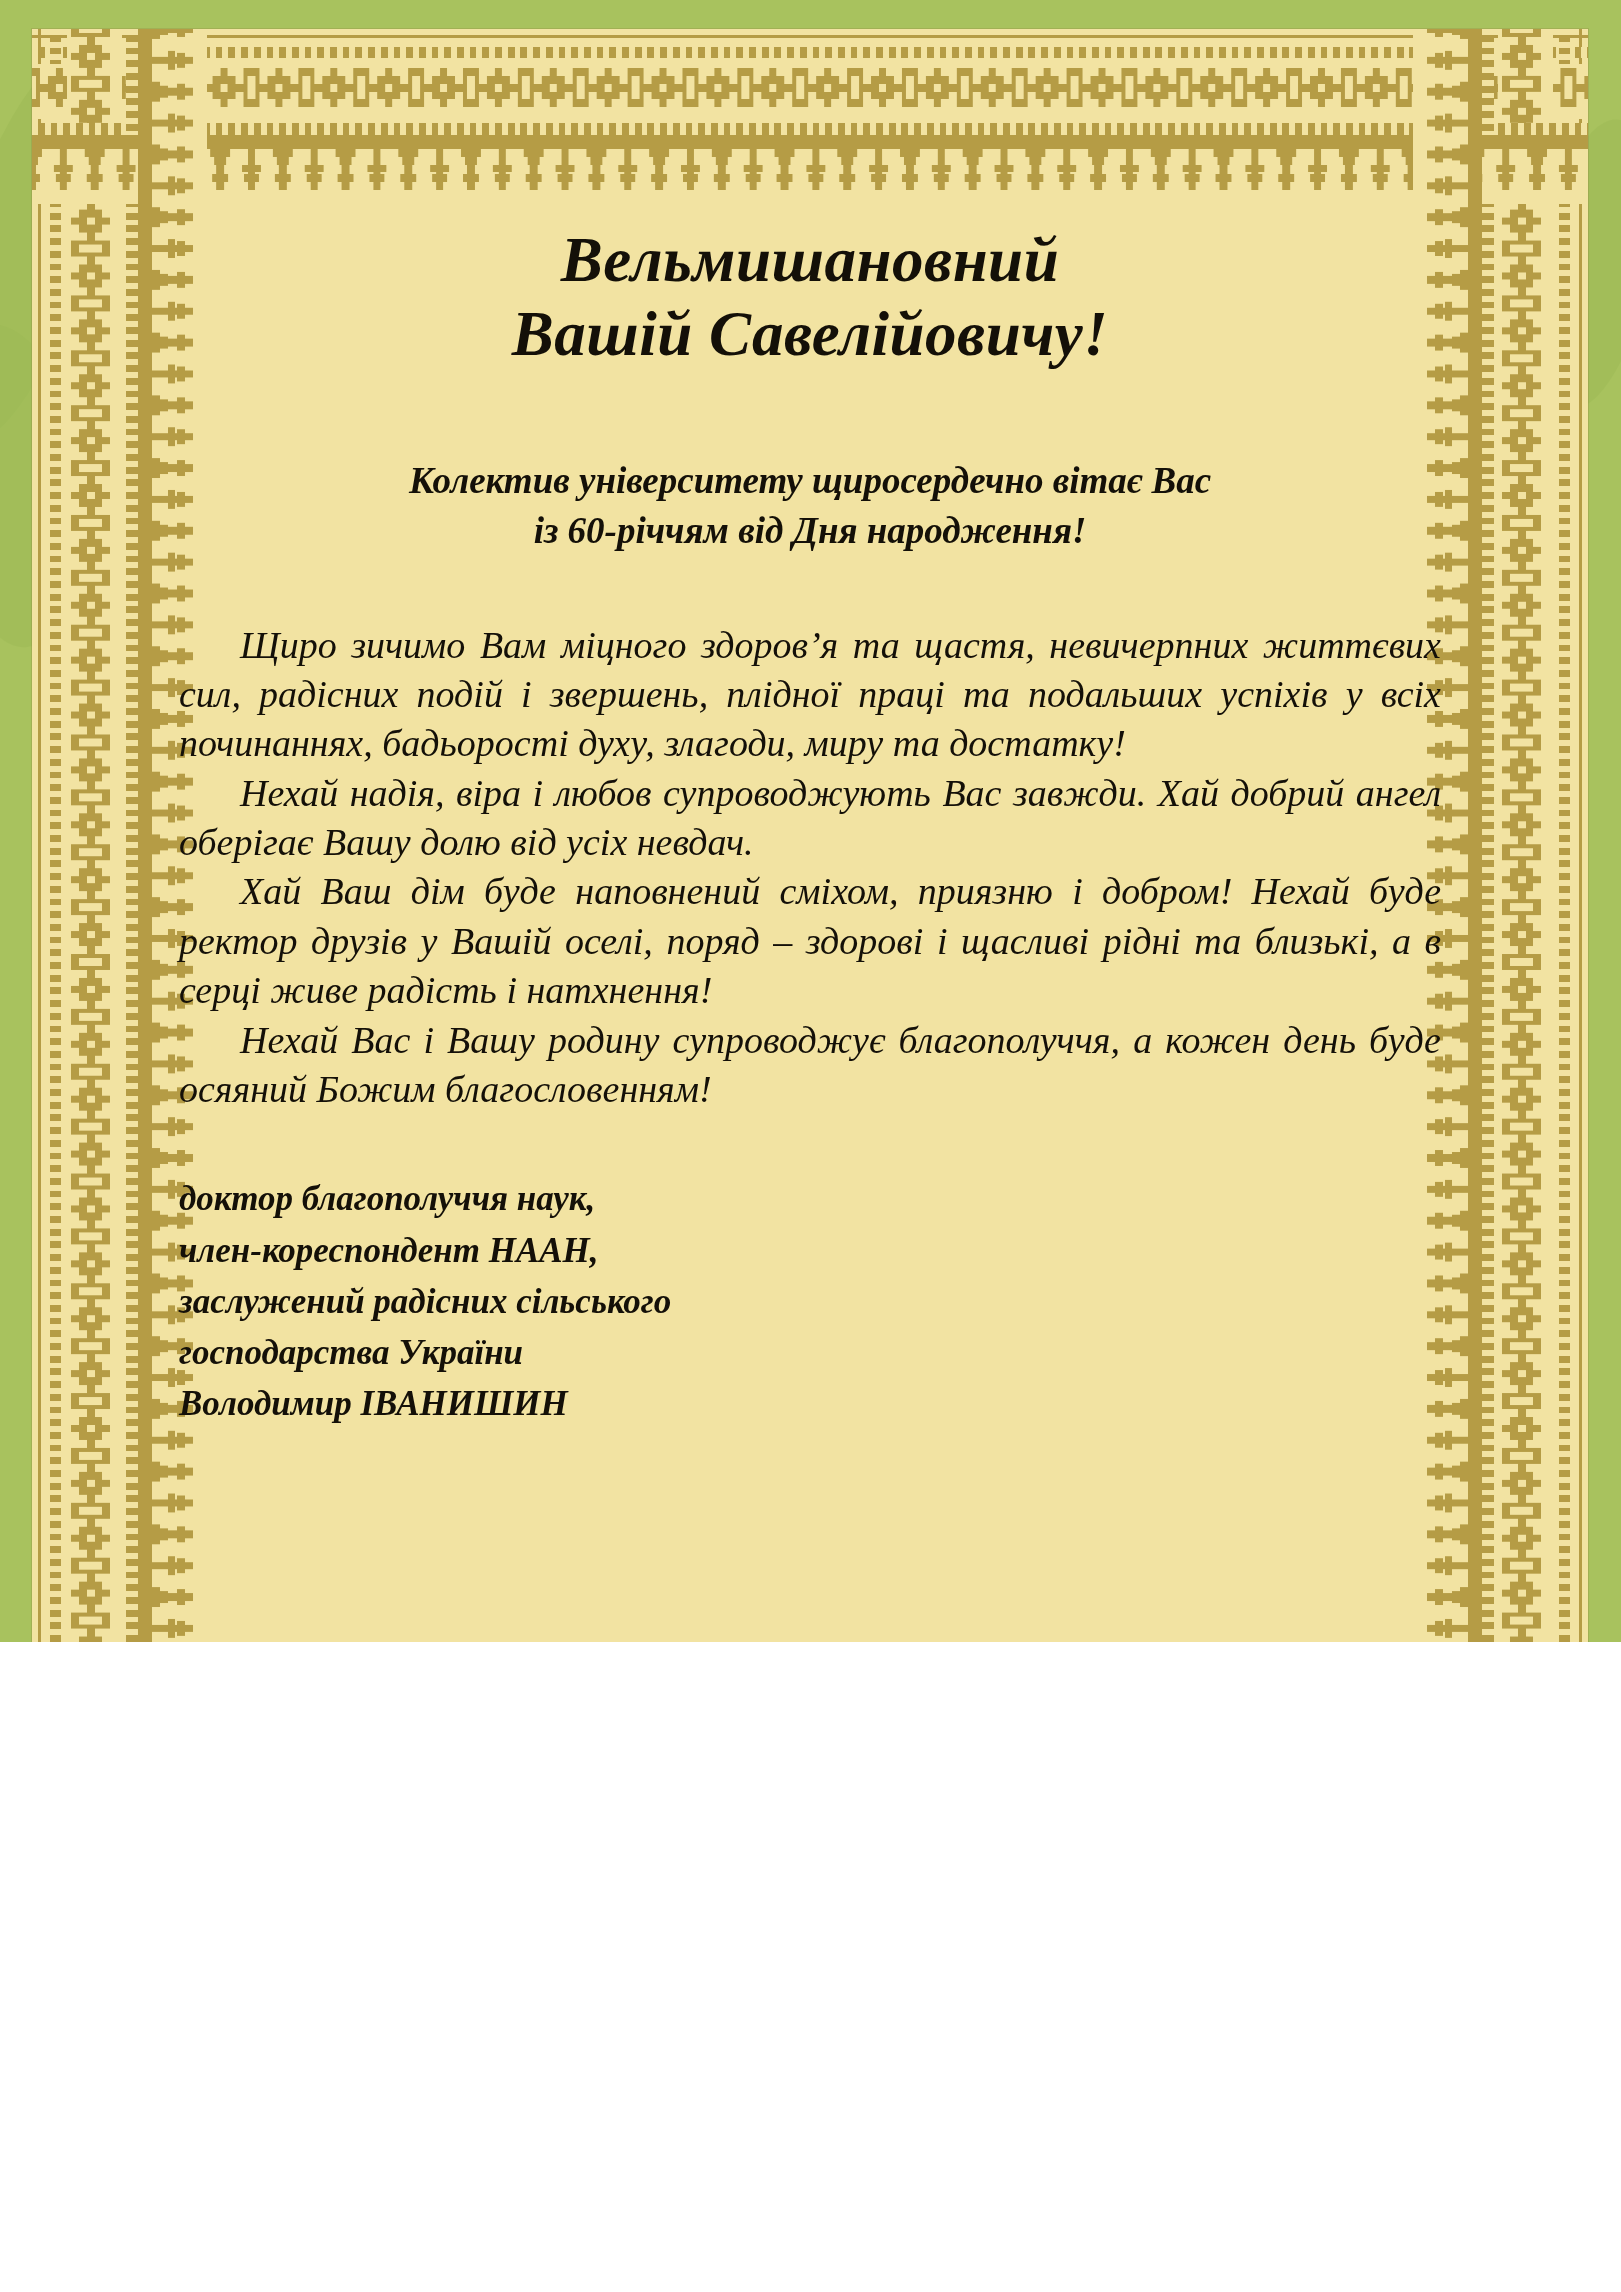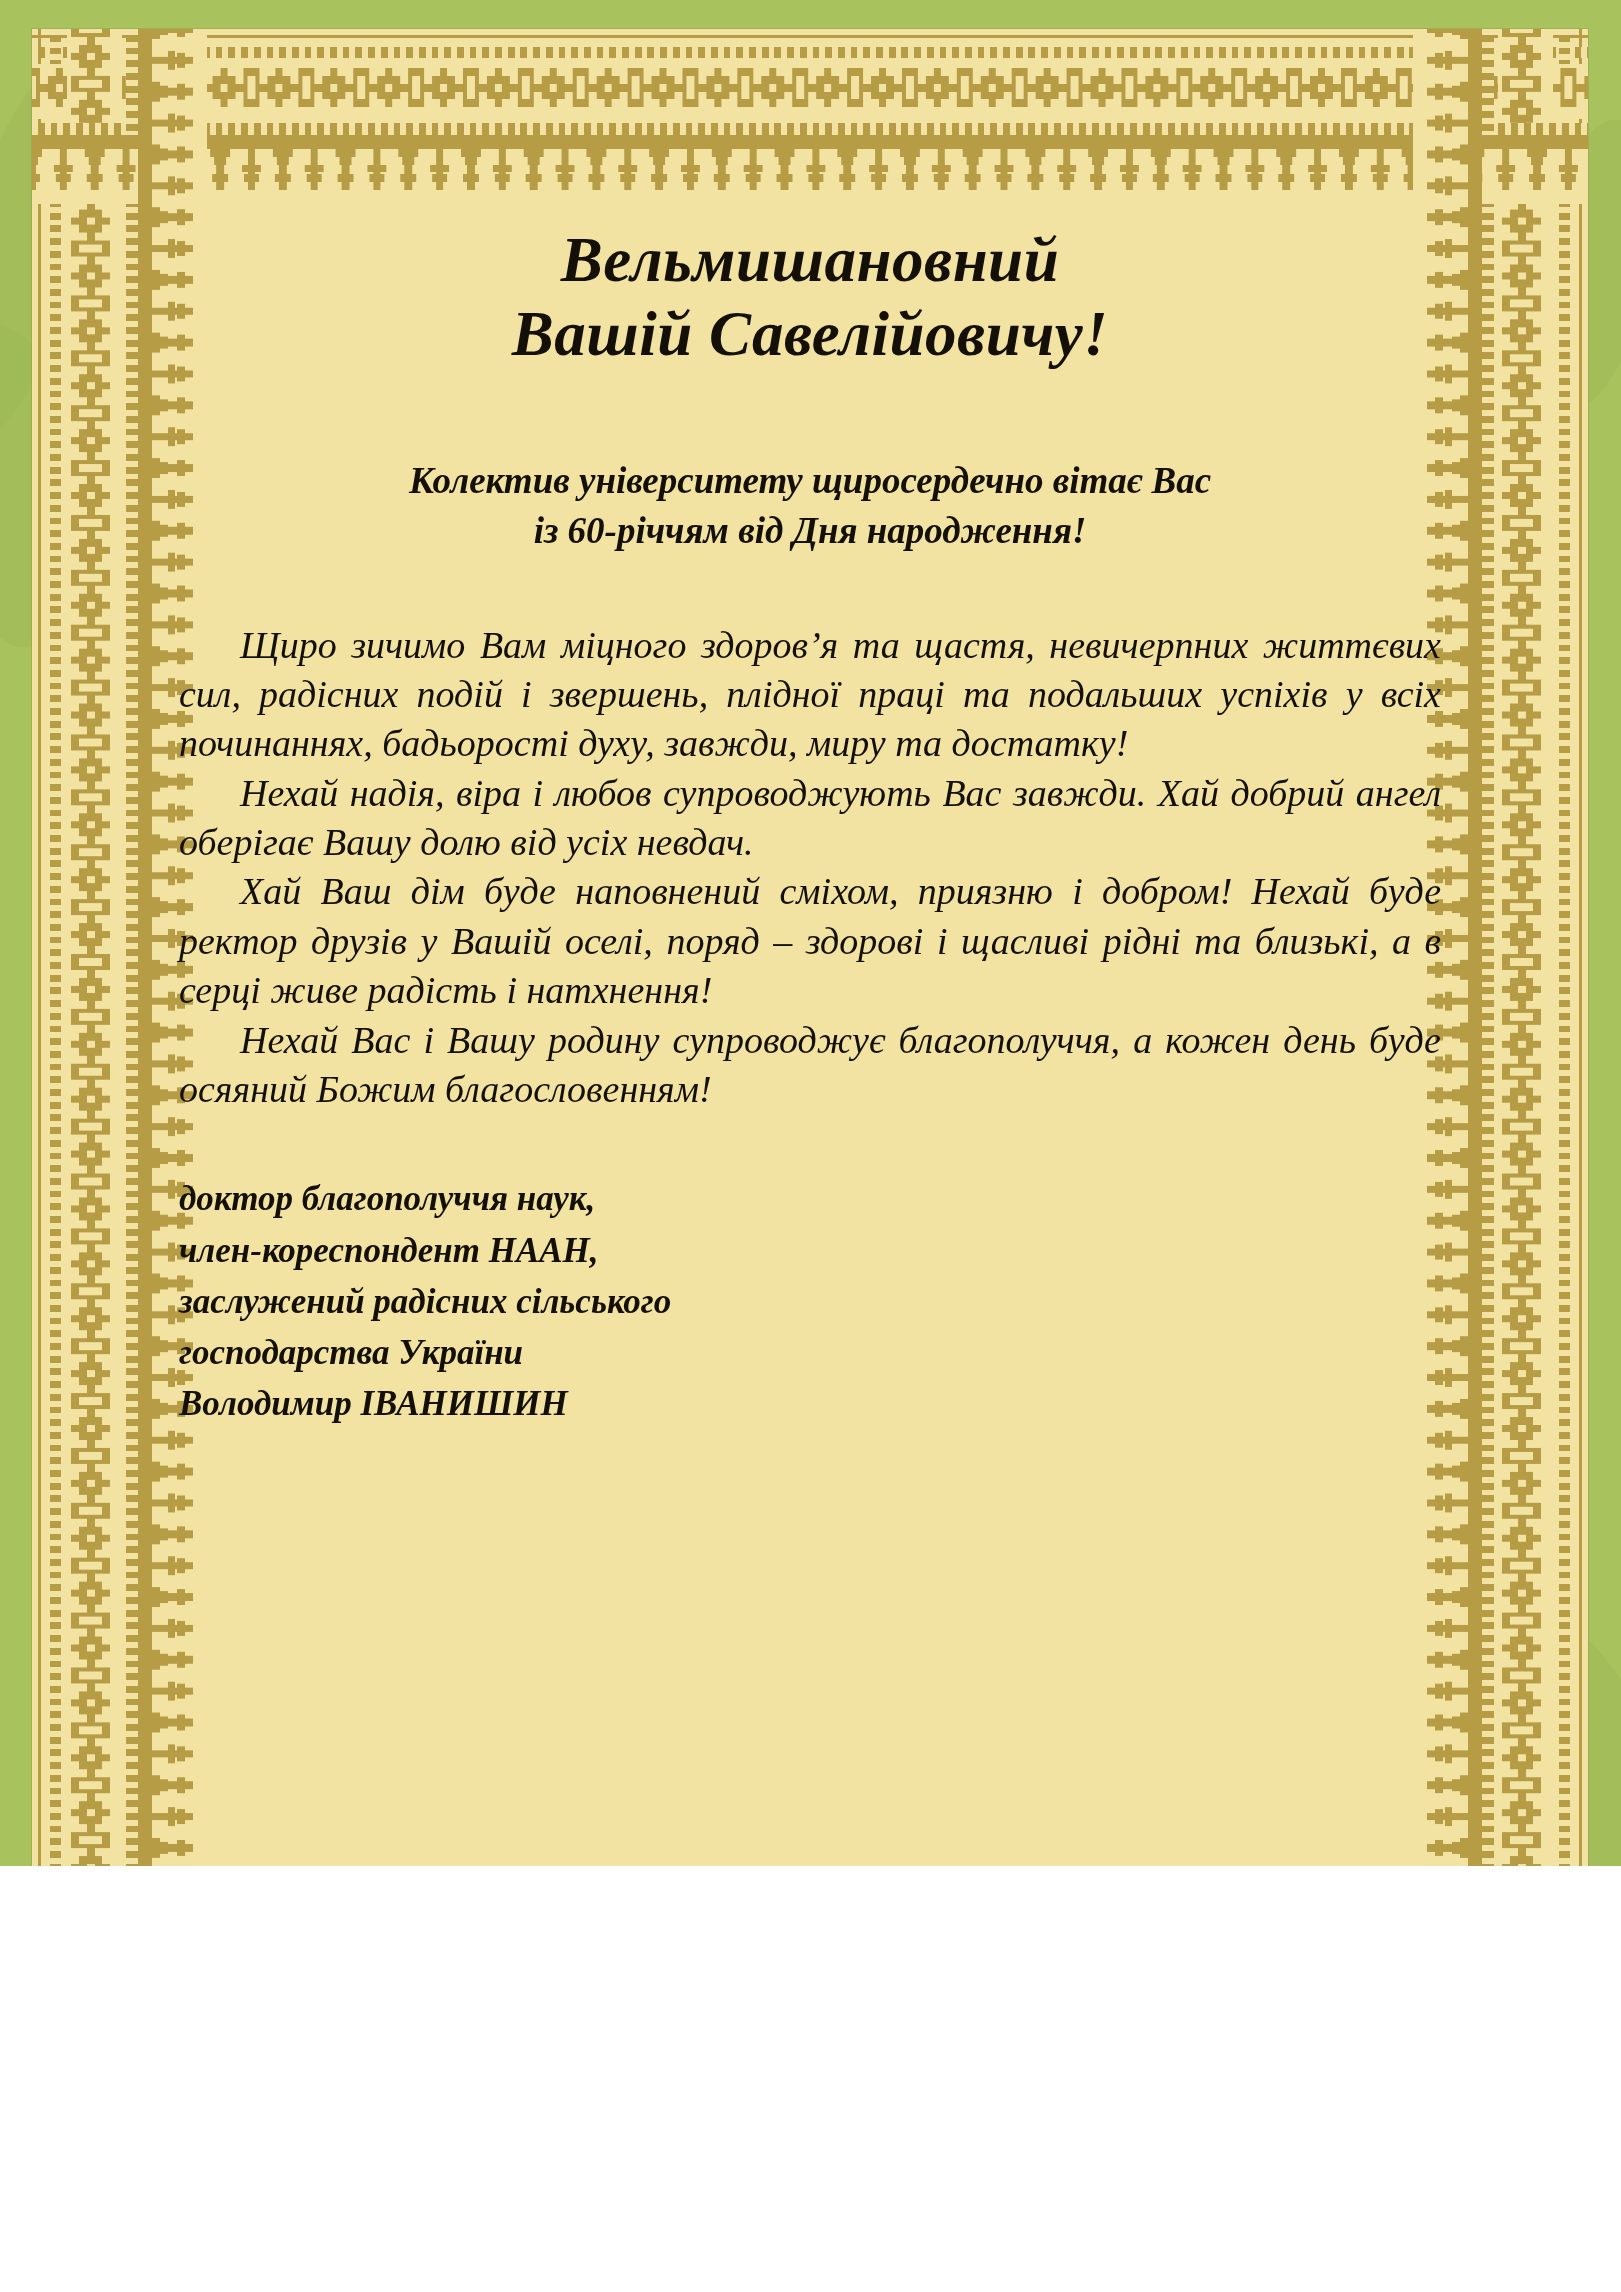--- a/index.html
+++ b/index.html
@@ -3,21 +3,21 @@
 <meta charset="utf-8">
 <style>
   html, body {
     margin: 0;
     padding: 0;
     background: #ffffff;
   }
   #page {
     position: relative;
     width: 1621px;
-    height: 1866px;
+    height: 1642px;
     overflow: hidden;
     background: #a8c25e;
     font-family: "Liberation Serif", "DejaVu Serif", serif;
   }
   
   .leaf {
     position: absolute;
     background: #9cba55;
     opacity: .55;
   }
@@ -292,21 +292,21 @@
         <span>Вельмишановний</span>
         <span class="l2">Вашій Савелійовичу!</span>
       </div>
 
       <div class="subtitle">
         <span>Колектив університету щиросердечно вітає Вас</span>
         <span>із 60-річчям від Дня народження!</span>
       </div>
 
       <div class="body">
-        <p>Щиро   зичимо Вам міцного здоров’я та щастя, невичерпних життєвих сил, радісних подій і звершень, плідної праці та подальших успіхів у всіх починаннях, бадьорості духу, завжди, миру та достатку!</p>
+        <p>Щиро   зичимо Вам міцного здоров’я та щастя, невичерпних життєвих сил, радісних подій і звершень, плідної праці та подальших успіхів у всіх починаннях, бадьорості духу, злагоди, миру та достатку!</p>
         <p>Нехай надія, віра і любов супроводжують Вас завжди. Хай  добрий ангел оберігає Вашу долю від усіх невдач.</p>
         <p>Хай Ваш дім буде наповнений сміхом, приязню і добром! Нехай буде ректор друзів у Вашій оселі, поряд – здорові  і щасливі рідні та близькі, а в серці живе  радість і натхнення!</p>
         <p>Нехай Вас і Вашу родину супроводжує благополуччя, а кожен день буде осяяний Божим благословенням!</p>
       </div>
 
       <div class="signature">
         <span>доктор благополуччя наук,</span>
         <span>член-кореспондент НААН,</span>
         <span>заслужений радісних сільського</span>
         <span>господарства України</span>

